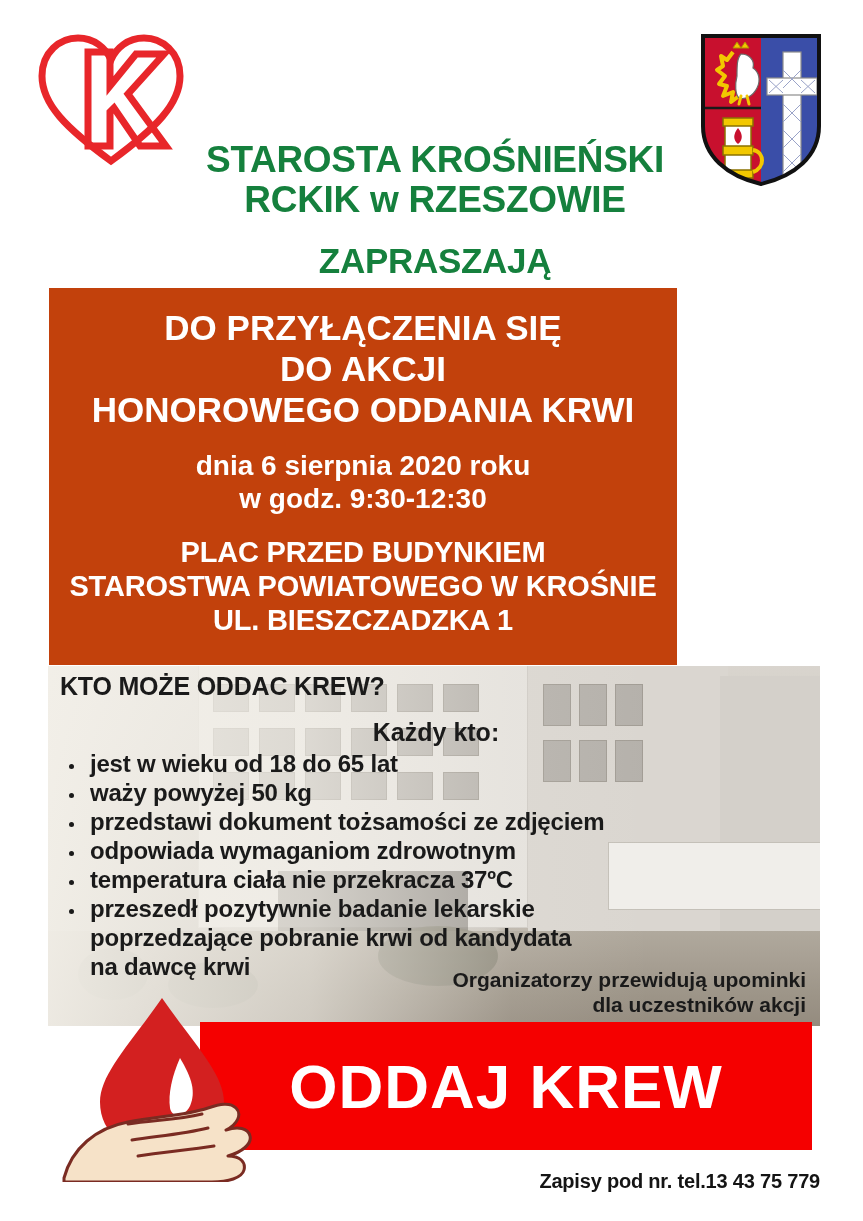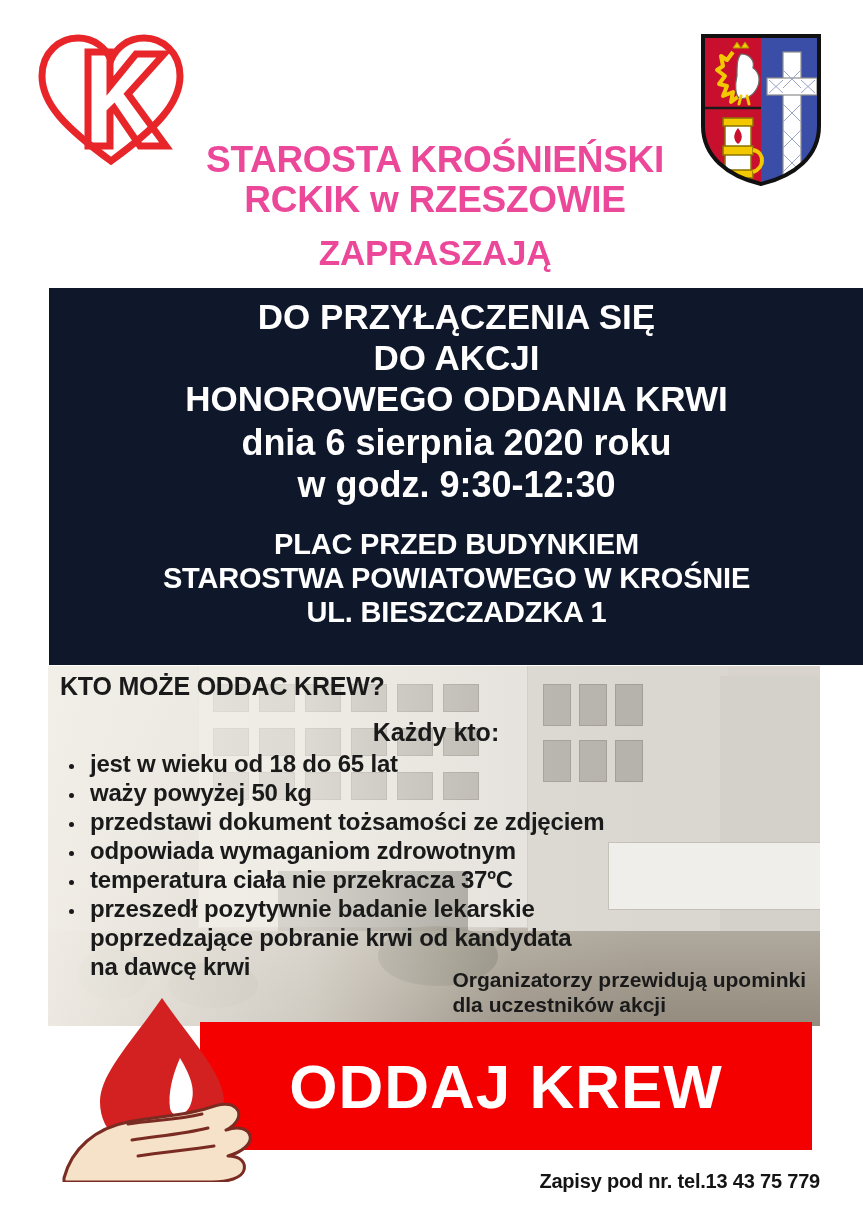--- a/index.html
+++ b/index.html
@@ -33,51 +33,51 @@
     top: 30px;
     width: 128px;
     height: 160px;
   }
   .header-text {
     position: absolute;
     left: 150px;
     top: 140px;
     width: 570px;
     text-align: center;
-    color: #ec4899;
+    color: #15803d;
     font-weight: bold;
     line-height: 1.07;
     letter-spacing: -0.3px;
   }
   .hdr-l1 { font-size: 37px; white-space: nowrap; }
   .hdr-l2 { font-size: 37px; white-space: nowrap; }
-  .hdr-l3 { font-size: 35px; margin-top: 15px; }
+  .hdr-l3 { font-size: 35px; margin-top: 23px; }
 
   
   .red-banner {
     position: absolute;
     left: 49px;
     top: 288px;
-    width: 815px;
+    width: 628px;
     height: 377px;
-    background: #0f172a;
+    background: #c2410c;
     color: #ffffff;
     text-align: center;
     box-sizing: border-box;
-    padding-top: 9px;
+    padding-top: 20px;
   }
   .rb-big {
     font-size: 35px;
     font-weight: bold;
     line-height: 1.17;
     letter-spacing: 0px;
   }
   .rb-date {
-    margin-top: 2px;
-    font-size: 36px;
+    margin-top: 18px;
+    font-size: 28px;
     font-weight: bold;
     line-height: 1.18;
   }
   .rb-place {
     margin-top: 20px;
     font-size: 29px;
     font-weight: bold;
     line-height: 1.18;
     letter-spacing: -0.2px;
   }
@@ -219,20 +219,21 @@
     border-radius: 50%;
   }
   ul.criteria li .cont {
     display: block;
     padding-left: 0px;
   }
   .gift-note {
     position: absolute;
     right: 14px;
     bottom: 8px;
+    text-align: right;
     font-size: 21px;
     font-weight: bold;
     color: #1a1a1a;
     line-height: 1.22;
   }
 
   
   .oddaj-bar {
     position: absolute;
     left: 200px;

